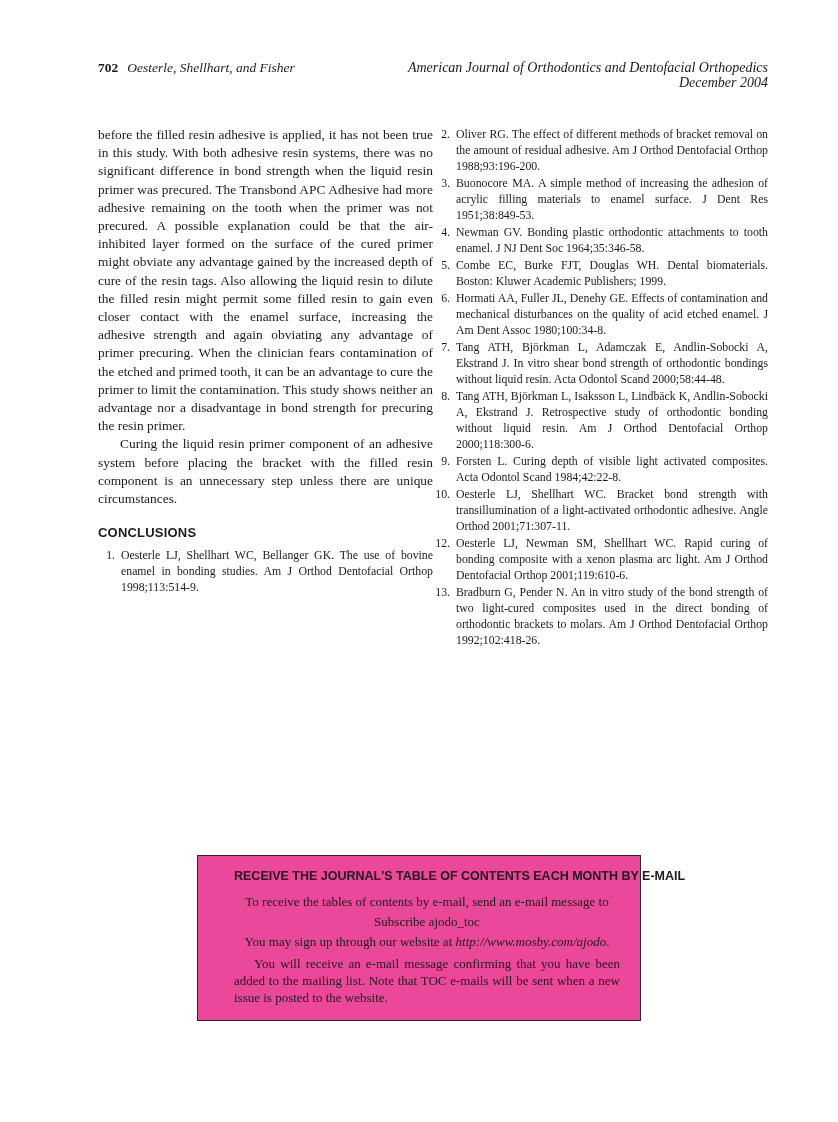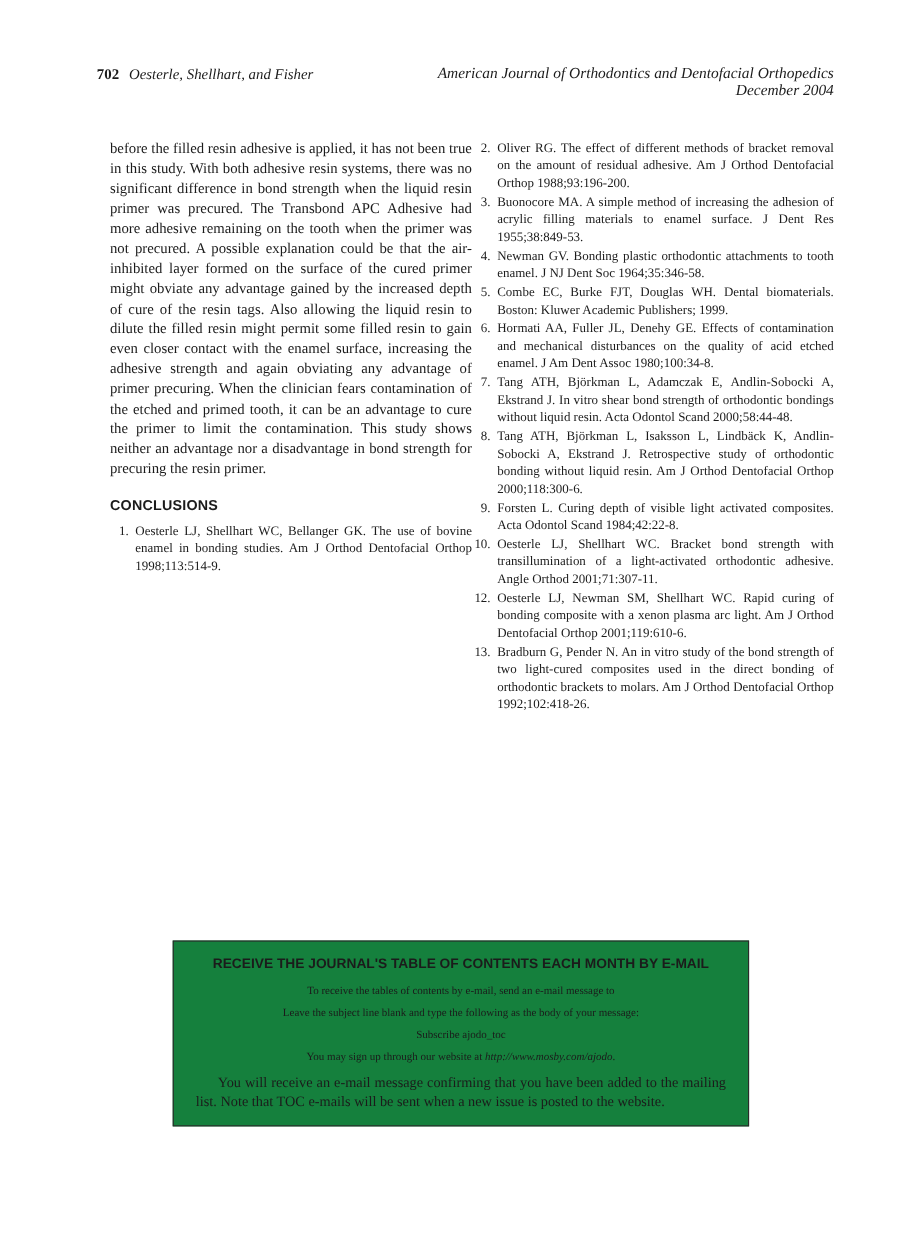--- a/index.html
+++ b/index.html
@@ -7,21 +7,21 @@
     width: 838px;
     height: 1122px;
     background: #ffffff;
     position: relative;
     font-family: "Liberation Serif", serif;
     color: #1b1b1b;
     overflow: hidden;
   }
   .page-content {
     position: absolute;
-    left: 88px;
+    left: 98px;
     top: 60px;
     width: 670px;
   }
   
   .page-header {
     display: flex;
     justify-content: space-between;
     align-items: flex-start;
     margin-bottom: 36px;
   }
@@ -31,21 +31,20 @@
   .header-right {
     text-align: right;
     font-style: italic;
     font-size: 14px;
     line-height: 15px;
   }
   
   .columns {
     display: flex;
     align-items: flex-start;
-    margin-left: 12px;
   }
   .col { flex: 1 1 0; min-width: 0; }
   .body-text {
     font-size: 13.4px;
     line-height: 18.2px;
     text-align: justify;
     margin: 0;
   }
   .body-text.indent { text-indent: 22px; }
   .section-heading {
@@ -72,37 +71,37 @@
   .ref-text {
     flex: 1 1 auto;
     text-align: justify;
   }
   
   .toc-box {
     position: absolute;
     left: 50%;
     transform: translateX(-50%);
     top: 855px;
-    width: 524px;
+    width: 444px;
     min-height: 140px;
     border: 1.5px solid #2a2a2a;
-    background: #15803d;
+    background: #ec4899;
     box-sizing: border-box;
-    padding: 13px 20px 14px 20px;
+    padding: 13px 20px 14px 36px;
     text-align: center;
   }
   .toc-title {
     font-family: "Liberation Sans", sans-serif;
     font-weight: bold;
     font-size: 12.5px;
     white-space: nowrap;
     margin: 0 0 9px 0;
   }
   .toc-line {
-    font-size: 10px;
+    font-size: 13px;
     line-height: 20px;
     margin: 0;
   }
   .toc-email { font-weight: bold; font-style: italic; }
   .toc-url { font-style: italic; }
   .toc-confirmation {
     font-size: 13px;
     line-height: 17px;
     text-align: justify;
     text-indent: 20px;
@@ -121,41 +120,42 @@
     <div class="header-right">
       <div>American Journal of Orthodontics and Dentofacial Orthopedics</div>
       <div>December 2004</div>
     </div>
   </header>
 
   <div class="columns">
 
     <div class="col">
       <p class="body-text">before the filled resin adhesive is applied, it has not been true in this study. With both adhesive resin systems, there was no significant difference in bond strength when the liquid resin primer was precured. The Transbond APC Adhesive had more adhesive remaining on the tooth when the primer was not precured. A possible explanation could be that the air-inhibited layer formed on the surface of the cured primer might obviate any advantage gained by the increased depth of cure of the resin tags. Also allowing the liquid resin to dilute the filled resin might permit some filled resin to gain even closer contact with the enamel surface, increasing the adhesive strength and again obviating any advantage of primer precuring. When the clinician fears contamination of the etched and primed tooth, it can be an advantage to cure the primer to limit the contamination. This study shows neither an advantage nor a disadvantage in bond strength for precuring the resin primer.</p>
+      <p class="body-text indent">Curing the liquid resin primer component of an adhesive system before placing the bracket with the filled resin component is an unnecessary step unless there are unique circumstances.</p>
       <h2 class="section-heading">CONCLUSIONS</h2>
       <div class="ref-list">
 
           <div class="ref-item">
             <span class="ref-num">1.</span>
             <span class="ref-text">Oesterle LJ, Shellhart WC, Bellanger GK. The use of bovine enamel in bonding studies. Am J Orthod Dentofacial Orthop 1998;113:514-9.</span>
           </div>
         </div>
     </div>
 
     <div class="col">
       <div class="ref-list">
 
           <div class="ref-item">
             <span class="ref-num">2.</span>
             <span class="ref-text">Oliver RG. The effect of different methods of bracket removal on the amount of residual adhesive. Am J Orthod Dentofacial Orthop 1988;93:196-200.</span>
           </div>
 
           <div class="ref-item">
             <span class="ref-num">3.</span>
-            <span class="ref-text">Buonocore MA. A simple method of increasing the adhesion of acrylic filling materials to enamel surface. J Dent Res 1955;38:849-53.</span>
+            <span class="ref-text">Buonocore MA. A simple method of increasing the adhesion of acrylic filling materials to enamel surface. J Dent Res 1951;38:849-53.</span>
           </div>
 
           <div class="ref-item">
             <span class="ref-num">4.</span>
             <span class="ref-text">Newman GV. Bonding plastic orthodontic attachments to tooth enamel. J NJ Dent Soc 1964;35:346-58.</span>
           </div>
 
           <div class="ref-item">
             <span class="ref-num">5.</span>
             <span class="ref-text">Combe EC, Burke FJT, Douglas WH. Dental biomaterials. Boston: Kluwer Academic Publishers; 1999.</span>
@@ -198,17 +198,16 @@
           </div>
         </div>
     </div>
 
   </div>
 </div>
 
 <div class="toc-box">
   <p class="toc-title">RECEIVE THE JOURNAL'S TABLE OF CONTENTS EACH MONTH BY E-MAIL</p>
   <p class="toc-line">To receive the tables of contents by e-mail, send an e-mail message to</p>
-  <p class="toc-line">Leave the subject line blank and type the following as the body of your message:</p>
   <p class="toc-line">Subscribe ajodo_toc</p>
   <p class="toc-line"><span>You may sign up through our website at </span><span class="toc-url">http://www.mosby.com/ajodo</span><span>.</span></p>
   <p class="toc-confirmation">You will receive an e-mail message confirming that you have been added to the mailing list. Note that TOC e-mails will be sent when a new issue is posted to the website.</p>
 </div>
 
 </body></html>

